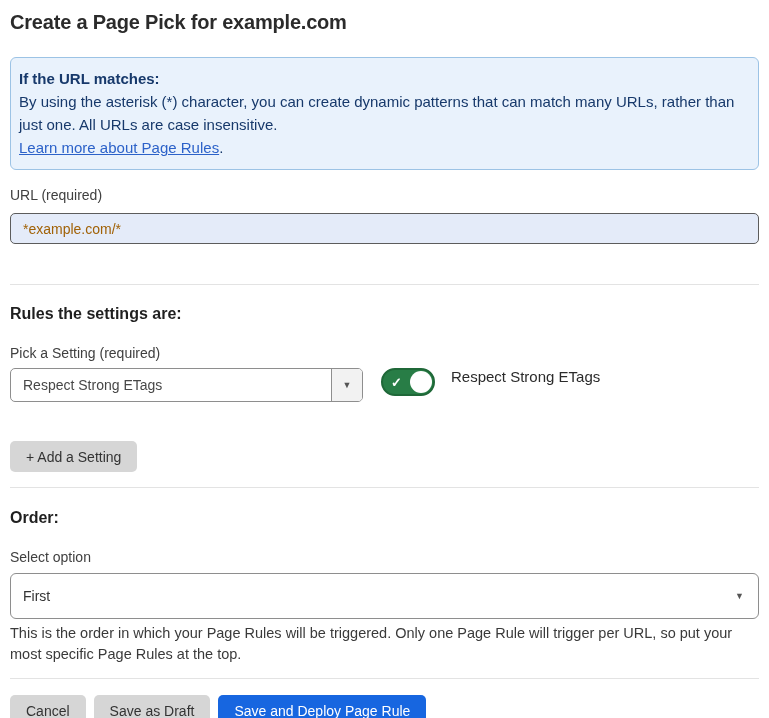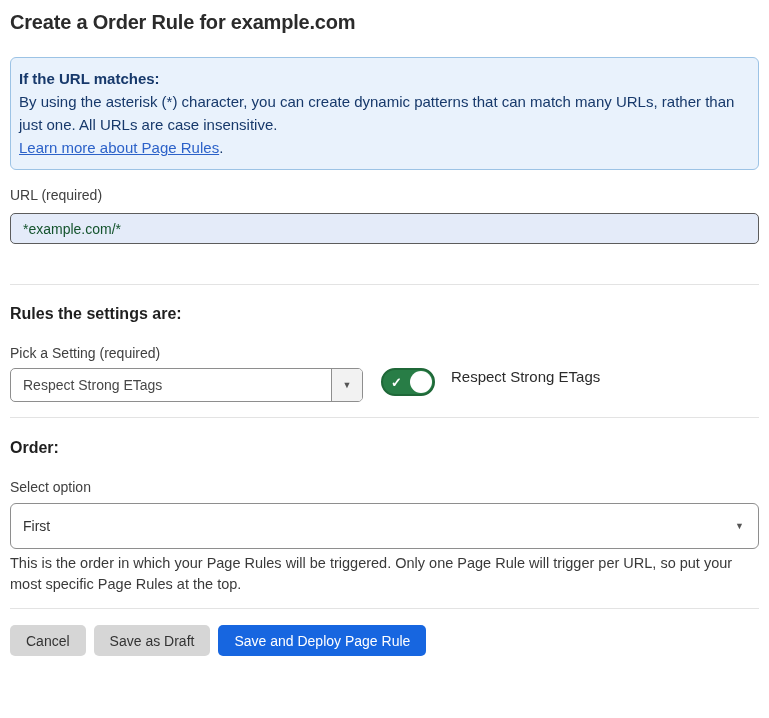--- a/index.html
+++ b/index.html
@@ -51,21 +51,21 @@
     display: block;
     margin-top: 9px;
     width: 100%;
     height: 31px;
     background: var(--url-input-bg, #e4ebf9);
     border: 1px solid #5c5c5c;
     border-radius: 5px;
     padding: 10px 12px;
     font-family: "Liberation Sans", sans-serif;
     font-size: 14px;
-    color: #14532d;
+    color: #a16207;
   }
 
   hr.divider {
     border: none;
     border-top: 1px solid #e3e3e3;
     height: 0;
   }
   .divider-1 { margin-top: 40px; }
   .divider-2 { margin-top: 15px; }
   .divider-3 { margin-top: 13px; }
@@ -203,21 +203,21 @@
     display: flex;
     align-items: center;
   }
   .footer .btn + .btn { margin-left: 8px; }
 </style>
 </head>
 <body>
 
 <div class="page">
 
-  <h1 class="page-title">Create a Order Rule for example.com</h1>
+  <h1 class="page-title">Create a Page Pick for example.com</h1>
 
   <div class="info-box">
     <div class="info-heading">If the URL matches:</div>
     <div class="info-body">By using the asterisk (*) character, you can create dynamic patterns that can match many URLs, rather than just one. All URLs are case insensitive.</div>
     <div class="info-link-line"><a href="#" class="info-link">Learn more about Page Rules</a><span>.</span></div>
   </div>
 
   <label class="field-label">URL (required)</label>
   <input type="text" class="url-input" value="*example.com/*" style="">
 
@@ -234,20 +234,21 @@
         <span class="caret">▼</span>
       </span>
     </div>
     <div class="toggle">
       <span class="toggle-check">✓</span>
       <span class="toggle-knob"></span>
     </div>
     <span class="toggle-label">Respect Strong ETags</span>
   </div>
 
+  <button class="btn gray add-setting">+ Add a Setting</button>
 
   <hr class="divider divider-2">
 
   <h2 class="section-heading heading-order">Order:</h2>
 
   <span class="field-label label-order">Select option</span>
 
   <div class="select-full">
     <span>First</span>
     <span class="caret">▼</span>

